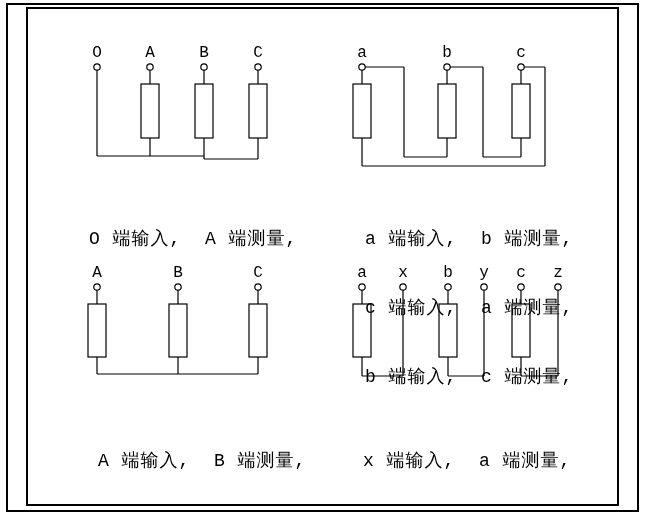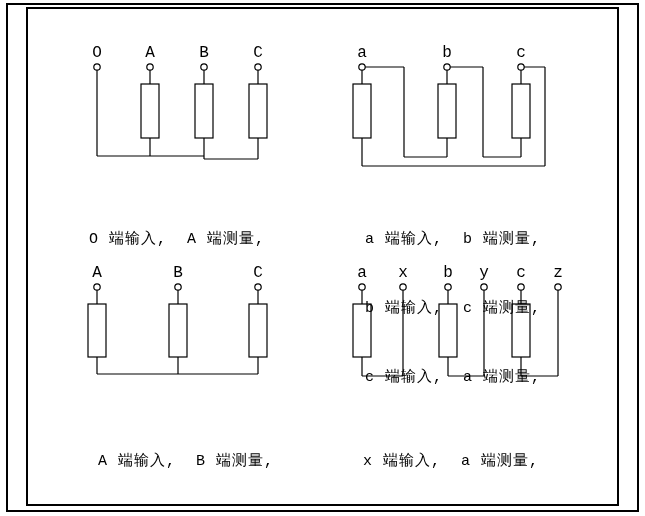--- a/index.html
+++ b/index.html
@@ -41,21 +41,21 @@
     stroke-width: 1.2;
   }
   #fig-svg text {
     font-family: "Liberation Mono", "DejaVu Sans Mono", monospace;
     font-size: 16px;
     fill: #000000;
     text-anchor: middle;
   }
   .caption-block {
     position: absolute;
-    font-size: 15px;
+    font-size: 18px;
     line-height: 23px;
     letter-spacing: 1px;
     white-space: pre;
     color: #000000;
   }
   #caption-yn-star   { left: 89px;  top: 182px; }
   #caption-delta     { left: 365px; top: 182px; }
   #caption-star      { left: 98px;  top: 404px; }
   #caption-open      { left: 363px; top: 404px; }
 </style>
@@ -152,22 +152,22 @@
       <circle cx="558" cy="287" r="3.2"></circle>
     </g>
   </svg>
 
   <div id="caption-yn-star" class="caption-block">
     <div>O 端输入,  A 端测量,</div>
   </div>
 
   <div id="caption-delta" class="caption-block">
     <div>a 端输入,  b 端测量,</div>
+    <div>c 端输入,  a 端测量,</div>
     <div>b 端输入,  c 端测量,</div>
-    <div>c 端输入,  a 端测量,</div>
   </div>
 
   <div id="caption-star" class="caption-block">
     <div>A 端输入,  B 端测量,</div>
     
     
   </div>
 
   <div id="caption-open" class="caption-block">
     <div>x 端输入,  a 端测量,</div>

